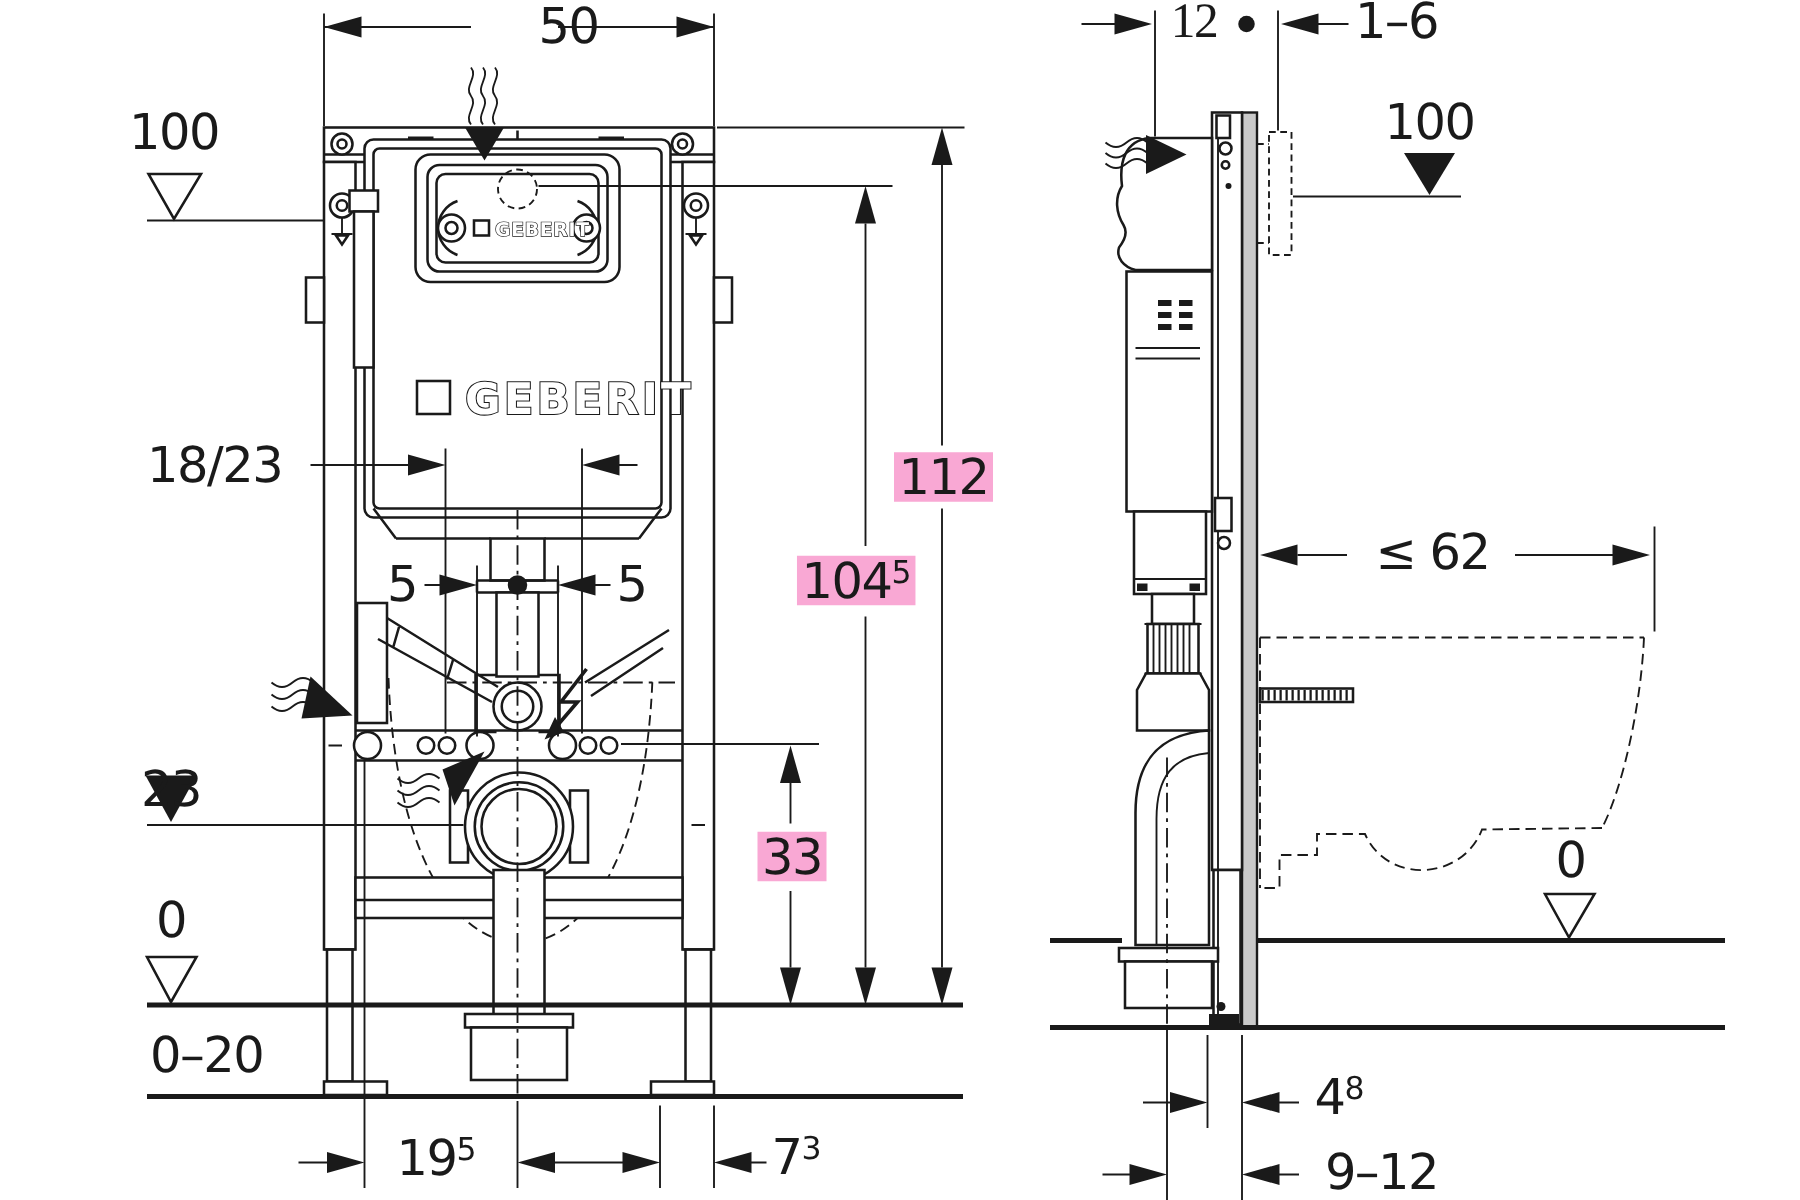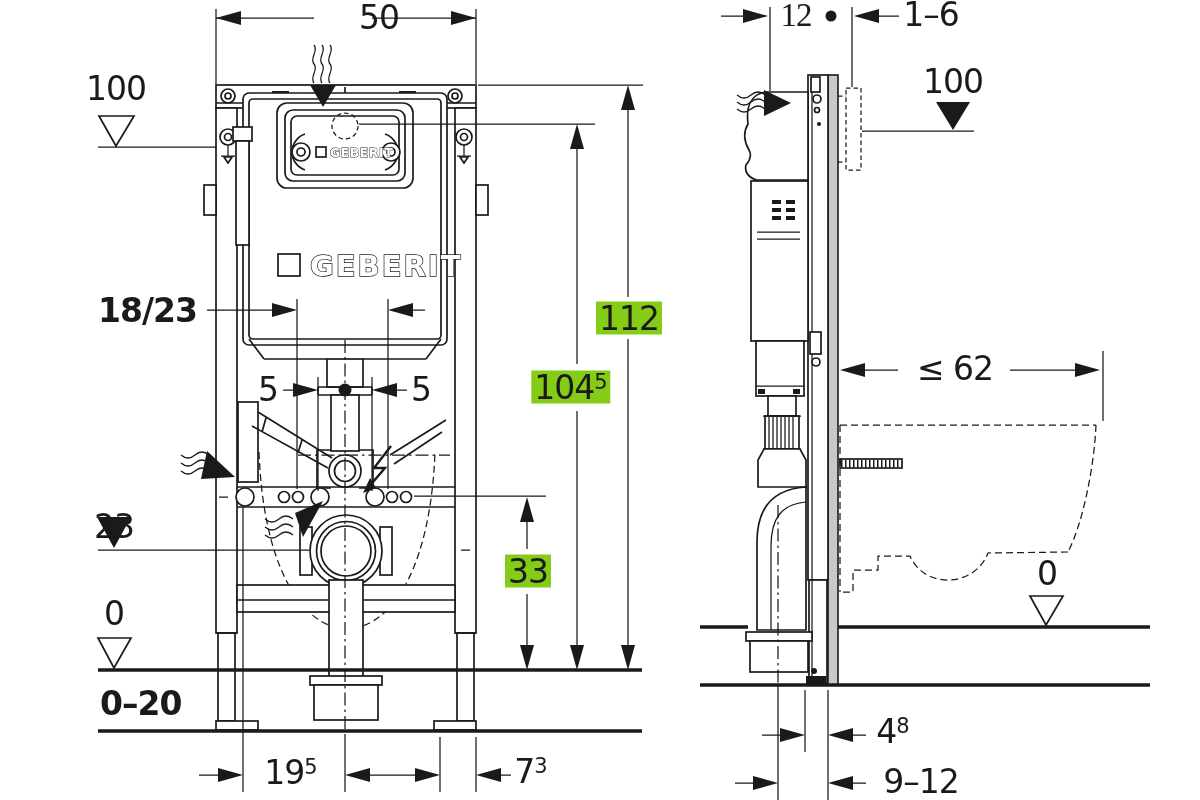--- a/index.html
+++ b/index.html
@@ -2,22 +2,22 @@
 <html><head>
 <meta charset="utf-8">
 <style>
   html,body{margin:0;padding:0;background:#fff;}
   #stage{position:relative;width:1200px;height:800px;background:#fff;overflow:hidden;
          font-family:"DejaVu Sans",sans-serif;color:#1a1a1a;}
   #stage svg{position:absolute;left:0;top:0;}
   .lbl{position:absolute;font-size:33px;line-height:1;letter-spacing:-1px;white-space:nowrap;
        transform:translate(-50%,-50%);color:#1a1a1a;}
   .lbl .sup{font-size:21px;position:relative;top:-10px;letter-spacing:0;}
-  .lbl.left-anchor{transform:translate(0,-50%);font-weight:bold;}
-  .lbl.bgwhite{background:#84cc16;padding:0 3px;}
+  .lbl.left-anchor{transform:translate(0,-50%);}
+  .lbl.bgwhite{background:#f9a8d4;padding:0 3px;}
   
   .s{stroke:#1a1a1a;stroke-width:1.7;fill:none;}
   .w{stroke:#1a1a1a;stroke-width:1.7;fill:#fff;}
   .f{fill:#1a1a1a;stroke:none;}
   .t{stroke:#1a1a1a;stroke-width:3.4;fill:none;}
   .thin{stroke:#1a1a1a;stroke-width:1.25;fill:none;}
   .d{stroke-dasharray:7 4;}
   .d2{stroke-dasharray:4.5 3;}
   .dd{stroke-dasharray:13 4 2.5 4;}
   .wall{fill:#c9c9c9;stroke:#1a1a1a;stroke-width:1.6;}

